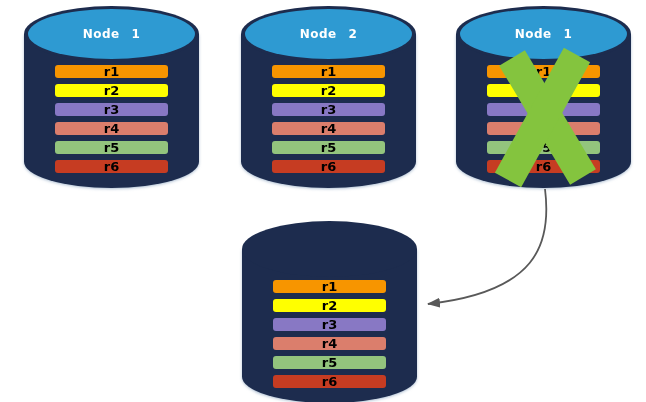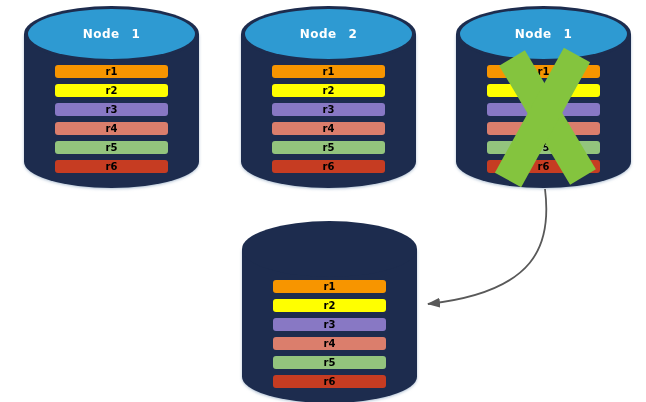--- a/index.html
+++ b/index.html
@@ -19,21 +19,21 @@
     position:absolute; left:4px; right:4px; top:3px; height:50px; border-radius:50%;
     display:flex; align-items:center; justify-content:center;
   }
   .node-title {
     color:#ffffff; font-weight:bold; font-size:12px;
     word-spacing:7px; letter-spacing:.5px; white-space:nowrap;
   }
   .rows { position:absolute; left:31px; right:31px; top:59px; }
   .row {
     height:13px; line-height:13px; margin-bottom:6px; border-radius:3px;
-    text-align:center; font-size:10px; font-weight:bold; color:#000000;
+    text-align:center; font-size:13px; font-weight:bold; color:#000000;
   }
   .row:last-child { margin-bottom:16px; }
   .node-1 { left:24px;  top:6px; }
   .node-2 { left:241px; top:6px; }
   .node-3 { left:456px; top:6px; }
   .node-4 { left:242px; top:221px; }
   #overlay { position:absolute; left:0; top:0; width:646px; height:402px; pointer-events:none; }
 </style>
 </head>
 <body>

